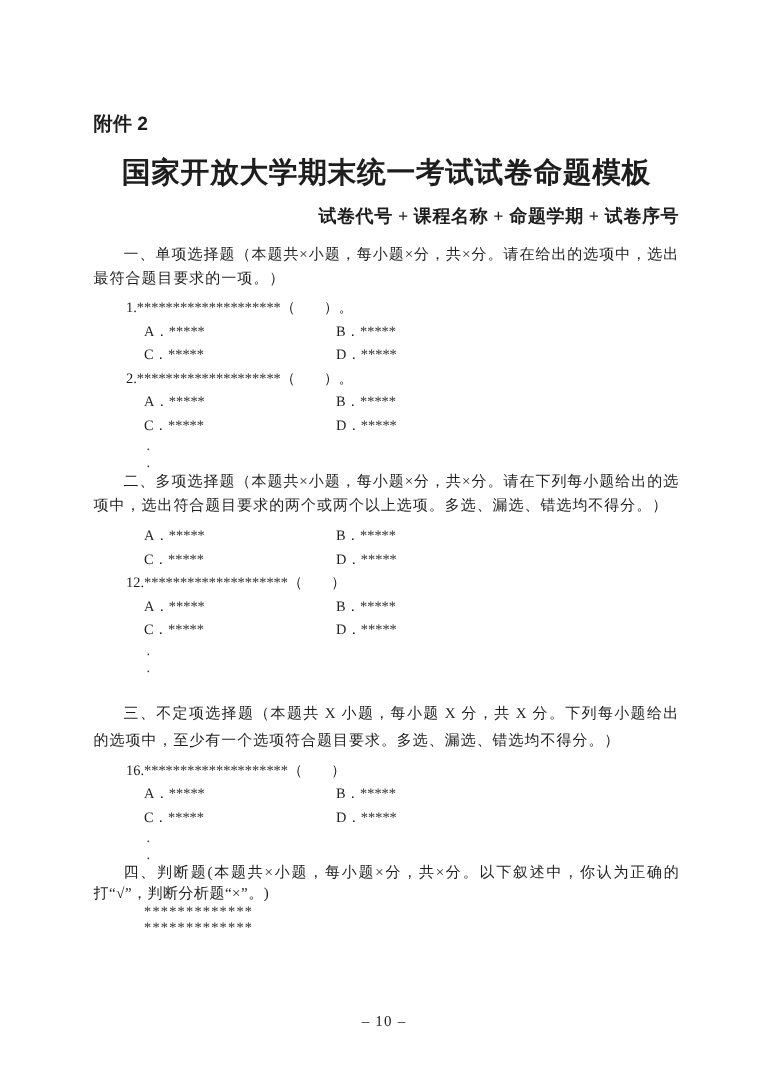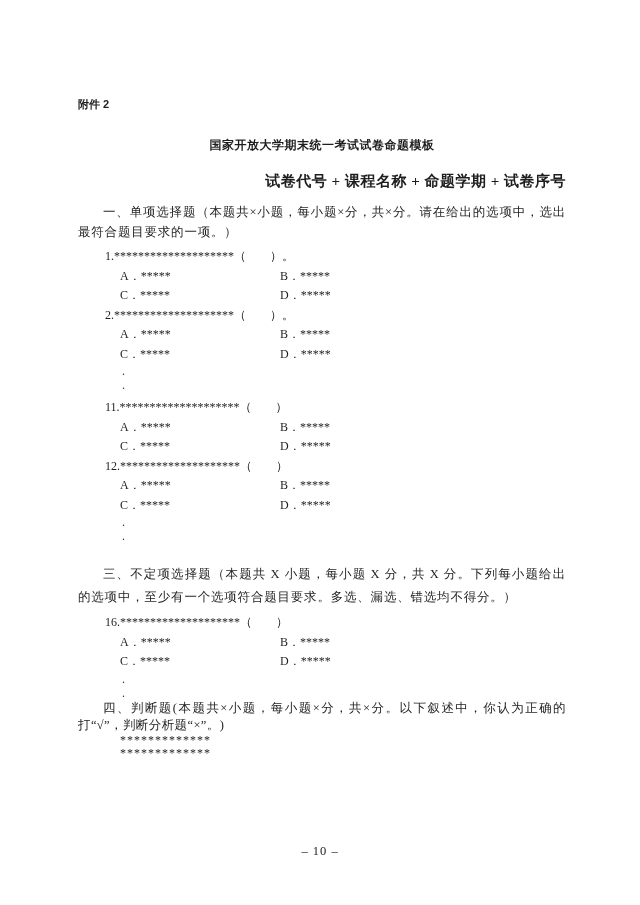--- a/index.html
+++ b/index.html
@@ -3,24 +3,24 @@
 <meta charset="utf-8">
 <style>
   html,body{margin:0;padding:0;background:#e9e9e9;}
   .page{
     width:640px;height:905px;background:#ffffff;box-sizing:border-box;
     padding:95px 74px 0 78px;position:relative;overflow:hidden;
     font-family:"Liberation Serif","DejaVu Serif",serif;color:#1e1e1e;
   }
   .attachment{
     font-family:"Liberation Sans","DejaVu Sans",sans-serif;
-    font-weight:700;font-size:11px;line-height:18px;margin:0 0 21px 0;
+    font-weight:700;font-size:16px;line-height:18px;margin:0 0 21px 0;
   }
   .title{
-    font-size:12px;font-weight:700;text-align:center;margin:0 0 16px 0;
+    font-size:24px;font-weight:700;text-align:center;margin:0 0 16px 0;
     letter-spacing:0.5px;line-height:22px;
   }
   .subtitle{
     font-size:15px;font-weight:700;text-align:right;margin:0 0 13px 0;
     letter-spacing:0.5px;line-height:18px;
   }
   .heading{
     font-size:12.5px;line-height:19.5px;text-indent:2em;margin:0;
     letter-spacing:0.8px;white-space:pre-wrap;text-align:justify;font-family:Liberation Serif, serif;
   }
@@ -80,23 +80,23 @@
       <span class="opt-first">C．*****</span>
       <span>D．*****</span>
     </div>
   </div>
 
   <div class="dots">
     <div>.</div>
     <div>.</div>
   </div>
 
+  <p class="heading sec2">二、多项选择题（本题共×小题，每小题×分，共×分。请在下列每小题给出的选项中，选出符合题目要求的两个或两个以上选项。多选、漏选、错选均不得分。）</p>
 
   <div class="qblock q11">
-    <div class="stem">11.********************（　　）</div>
     <div class="opt-row">
       <span class="opt-first">A．*****</span>
       <span>B．*****</span>
     </div>
     <div class="opt-row">
       <span class="opt-first">C．*****</span>
       <span>D．*****</span>
     </div>
   </div>
 

